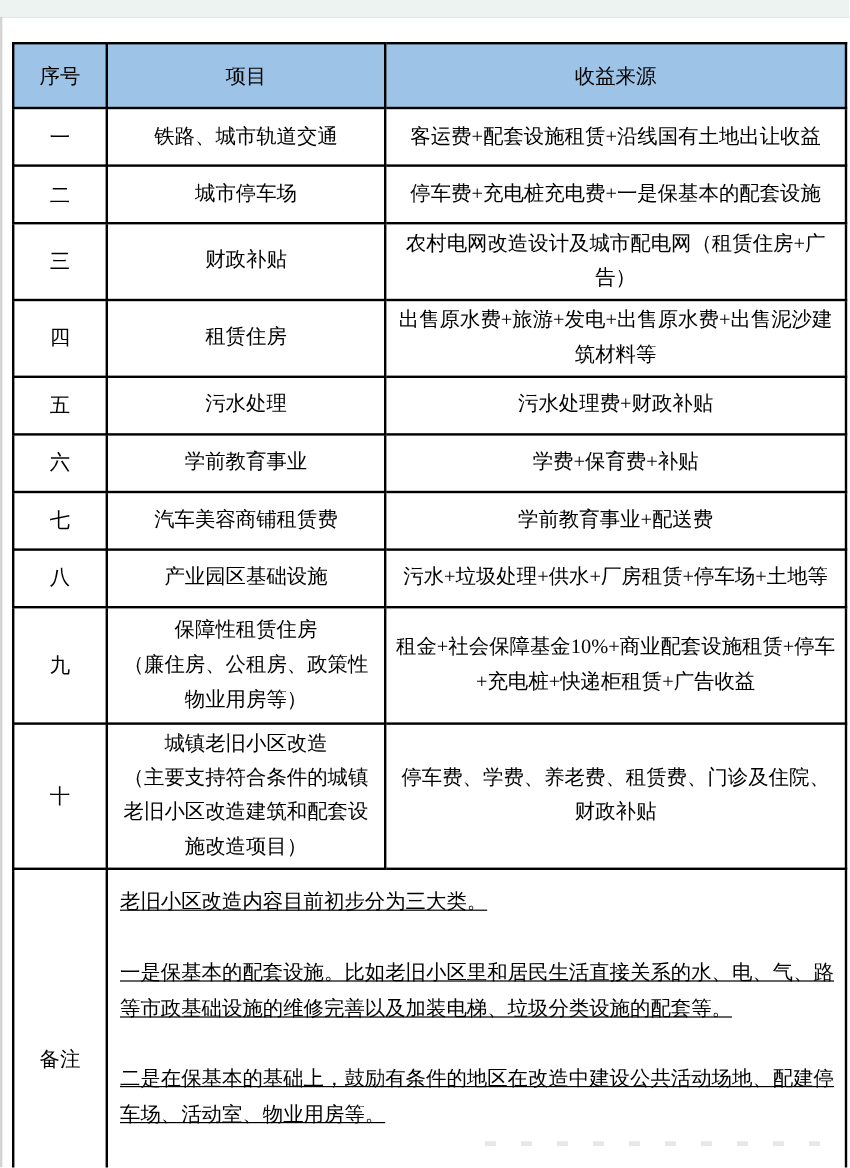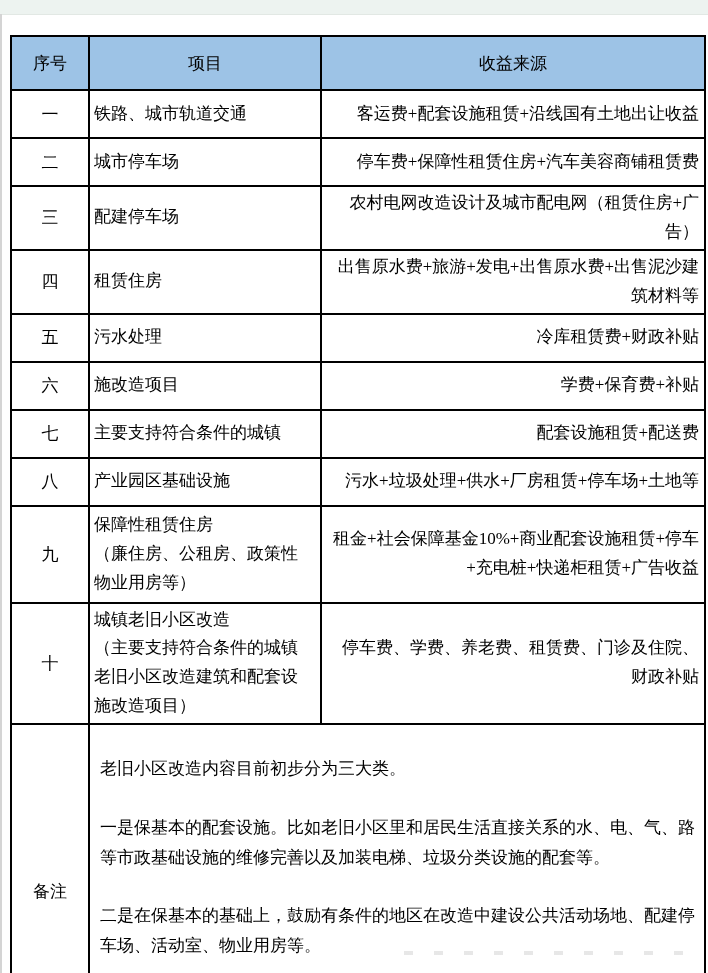--- a/index.html
+++ b/index.html
@@ -54,44 +54,46 @@
     text-align: center;
     font-size: 17px;
   }
   col.c-no   { width: 78px; }
   col.c-proj { width: 232px; }
   col.c-src  { width: 384px; }
   td.no-cell {
     text-align: center;
   }
   td.proj-cell {
+    text-align: center;
     white-space: pre-line;
     line-height: 1.7;
     padding: 2px 4px;
     border-radius: 19px;
   }
   td.src-cell {
-    text-align: right;
+    text-align: center;
     padding: 2px 5px;
     line-height: 1.7;
   }
   tr.h50  { height: 48px; }
   tr.h100 { height: 97px; }
   tr.remark-row { height: 258px; }
   td.remark-label {
     text-align: center;
   }
   td.remark-cell {
     vertical-align: top;
     text-align: left;
     padding: 12px 8px 8px 10px;
     line-height: 1.75;
   }
   .remark-para {
-    margin: 17px 0 29px 0;
+    margin: 0 0 29px 0;
+    text-decoration: underline;
   }
   .remark-para:last-child { margin-bottom: 0; }
   .faint-marks {
     position: absolute;
     right: 14px;
     bottom: 2px;
     width: 290px;
     height: 4px;
     opacity: 0.35;
     background: repeating-linear-gradient(
@@ -123,46 +125,46 @@
     </thead>
     <tbody>
       <tr class="h50">
         <td class="no-cell">一</td>
         <td class="proj-cell">铁路、城市轨道交通</td>
         <td class="src-cell">客运费+配套设施租赁+沿线国有土地出让收益</td>
       </tr>
       <tr class="h50">
         <td class="no-cell">二</td>
         <td class="proj-cell">城市停车场</td>
-        <td class="src-cell">停车费+保障性租赁住房+汽车美容商铺租赁费</td>
+        <td class="src-cell">停车费+充电桩充电费+一是保基本的配套设施</td>
       </tr>
       <tr class="h50">
         <td class="no-cell">三</td>
-        <td class="proj-cell">配建停车场</td>
+        <td class="proj-cell">财政补贴</td>
         <td class="src-cell">农村电网改造设计及城市配电网（租赁住房+广告）</td>
       </tr>
       <tr class="h50">
         <td class="no-cell">四</td>
         <td class="proj-cell">租赁住房</td>
         <td class="src-cell">出售原水费+旅游+发电+出售原水费+出售泥沙建筑材料等</td>
       </tr>
       <tr class="h50">
         <td class="no-cell">五</td>
         <td class="proj-cell">污水处理</td>
-        <td class="src-cell">冷库租赁费+财政补贴</td>
+        <td class="src-cell">污水处理费+财政补贴</td>
       </tr>
       <tr class="h50">
         <td class="no-cell">六</td>
-        <td class="proj-cell">施改造项目</td>
+        <td class="proj-cell">学前教育事业</td>
         <td class="src-cell">学费+保育费+补贴</td>
       </tr>
       <tr class="h50">
         <td class="no-cell">七</td>
-        <td class="proj-cell">主要支持符合条件的城镇</td>
-        <td class="src-cell">配套设施租赁+配送费</td>
+        <td class="proj-cell">汽车美容商铺租赁费</td>
+        <td class="src-cell">学前教育事业+配送费</td>
       </tr>
       <tr class="h50">
         <td class="no-cell">八</td>
         <td class="proj-cell">产业园区基础设施</td>
         <td class="src-cell">污水+垃圾处理+供水+厂房租赁+停车场+土地等</td>
       </tr>
       <tr class="h100">
         <td class="no-cell">九</td>
         <td class="proj-cell">保障性租赁住房
 （廉住房、公租房、政策性

